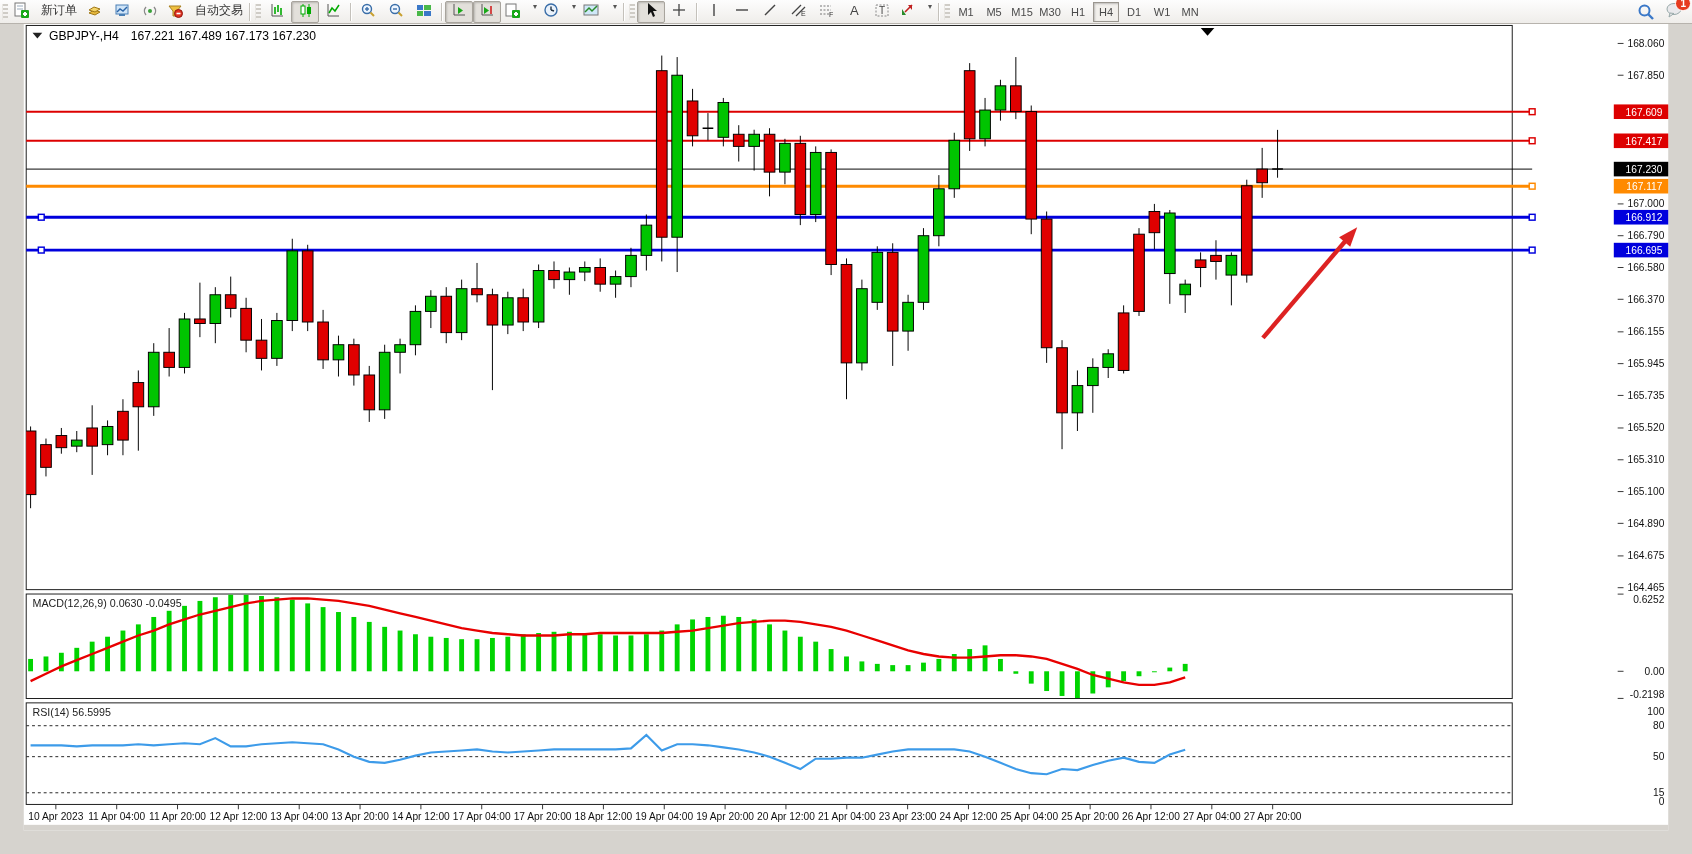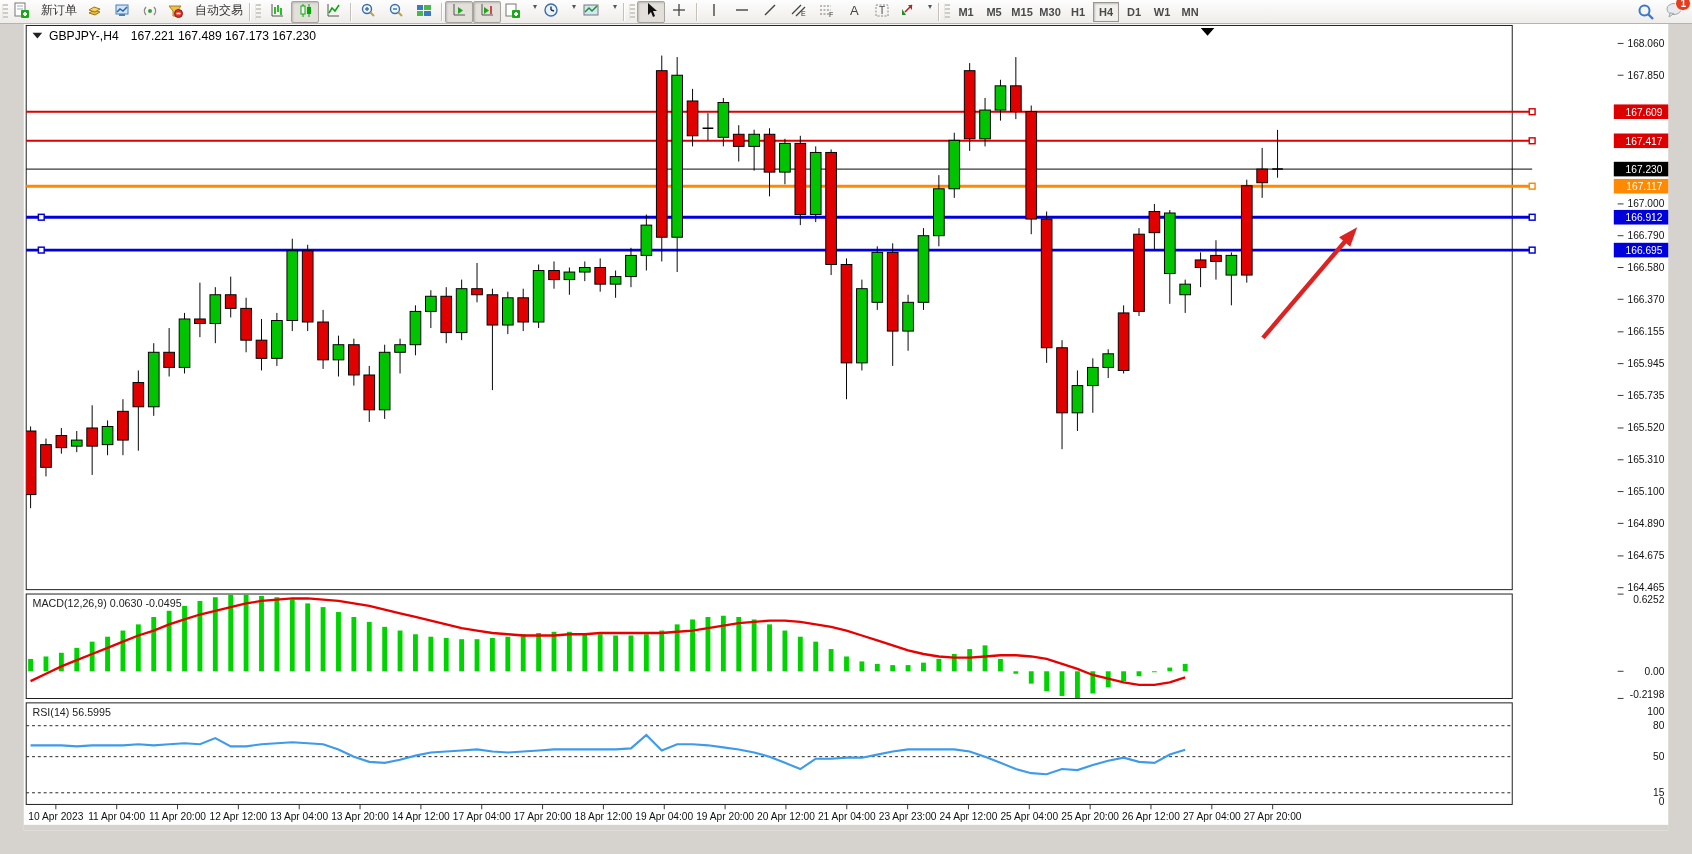--- a/index.html
+++ b/index.html
@@ -9,21 +9,21 @@
     display:flex;align-items:center;box-sizing:border-box;}
   .grip{width:5px;height:16px;margin:0 2px;
     background:repeating-linear-gradient(180deg,#cfccc6 0 2px,transparent 2px 4px);
     border-left:1px solid #e8e6e2;}
   .sep{width:1px;height:18px;background:#c4c1bb;margin:0 3px;box-shadow:1px 0 0 #fff;}
   .tb-btn{height:20px;min-width:22px;display:flex;justify-content:center;
     padding:0 2px;border:1px solid transparent;border-radius:2px;color:#333;gap:11px;}
   .tb-btn.pressed{background:#e3e0db;border:1px solid #a8a49d;box-shadow:inset 1px 1px 2px rgba(0,0,0,.18);}
   .tb-btn .lbl{font-size:12px;white-space:nowrap;}
   .tf-btn{height:18px;min-width:24px;display:flex;align-items:center;justify-content:center;
-    font-size:11px;font-weight:bold;color:#4a4a4a;border:1px solid transparent;margin:0 1px;}
+    font-size:11px;font-weight:normal;color:#4a4a4a;border:1px solid transparent;margin:0 1px;}
   .tf-btn.active{background:#f2f0ec;border:1px solid #9a968f;box-shadow:inset 1px 1px 2px rgba(0,0,0,.22);}
   .caret{font-size:8px;color:#555;margin-left:1px;}
   .tb-right{margin-left:auto;display:flex;align-items:center;margin-right:8px;gap:10px;}
   .notif{position:relative;}
   .badge{position:absolute;top:-5px;right:-7px;background:#e63b1f;color:#fff;border-radius:8px;
     font-size:10px;font-weight:bold;padding:0 4px;line-height:13px;border:1px solid #fff;}
   #chartsvg{position:absolute;left:0;top:24px;}
   text{font-family:"Liberation Sans",sans-serif;}
 </style>
 </head>

